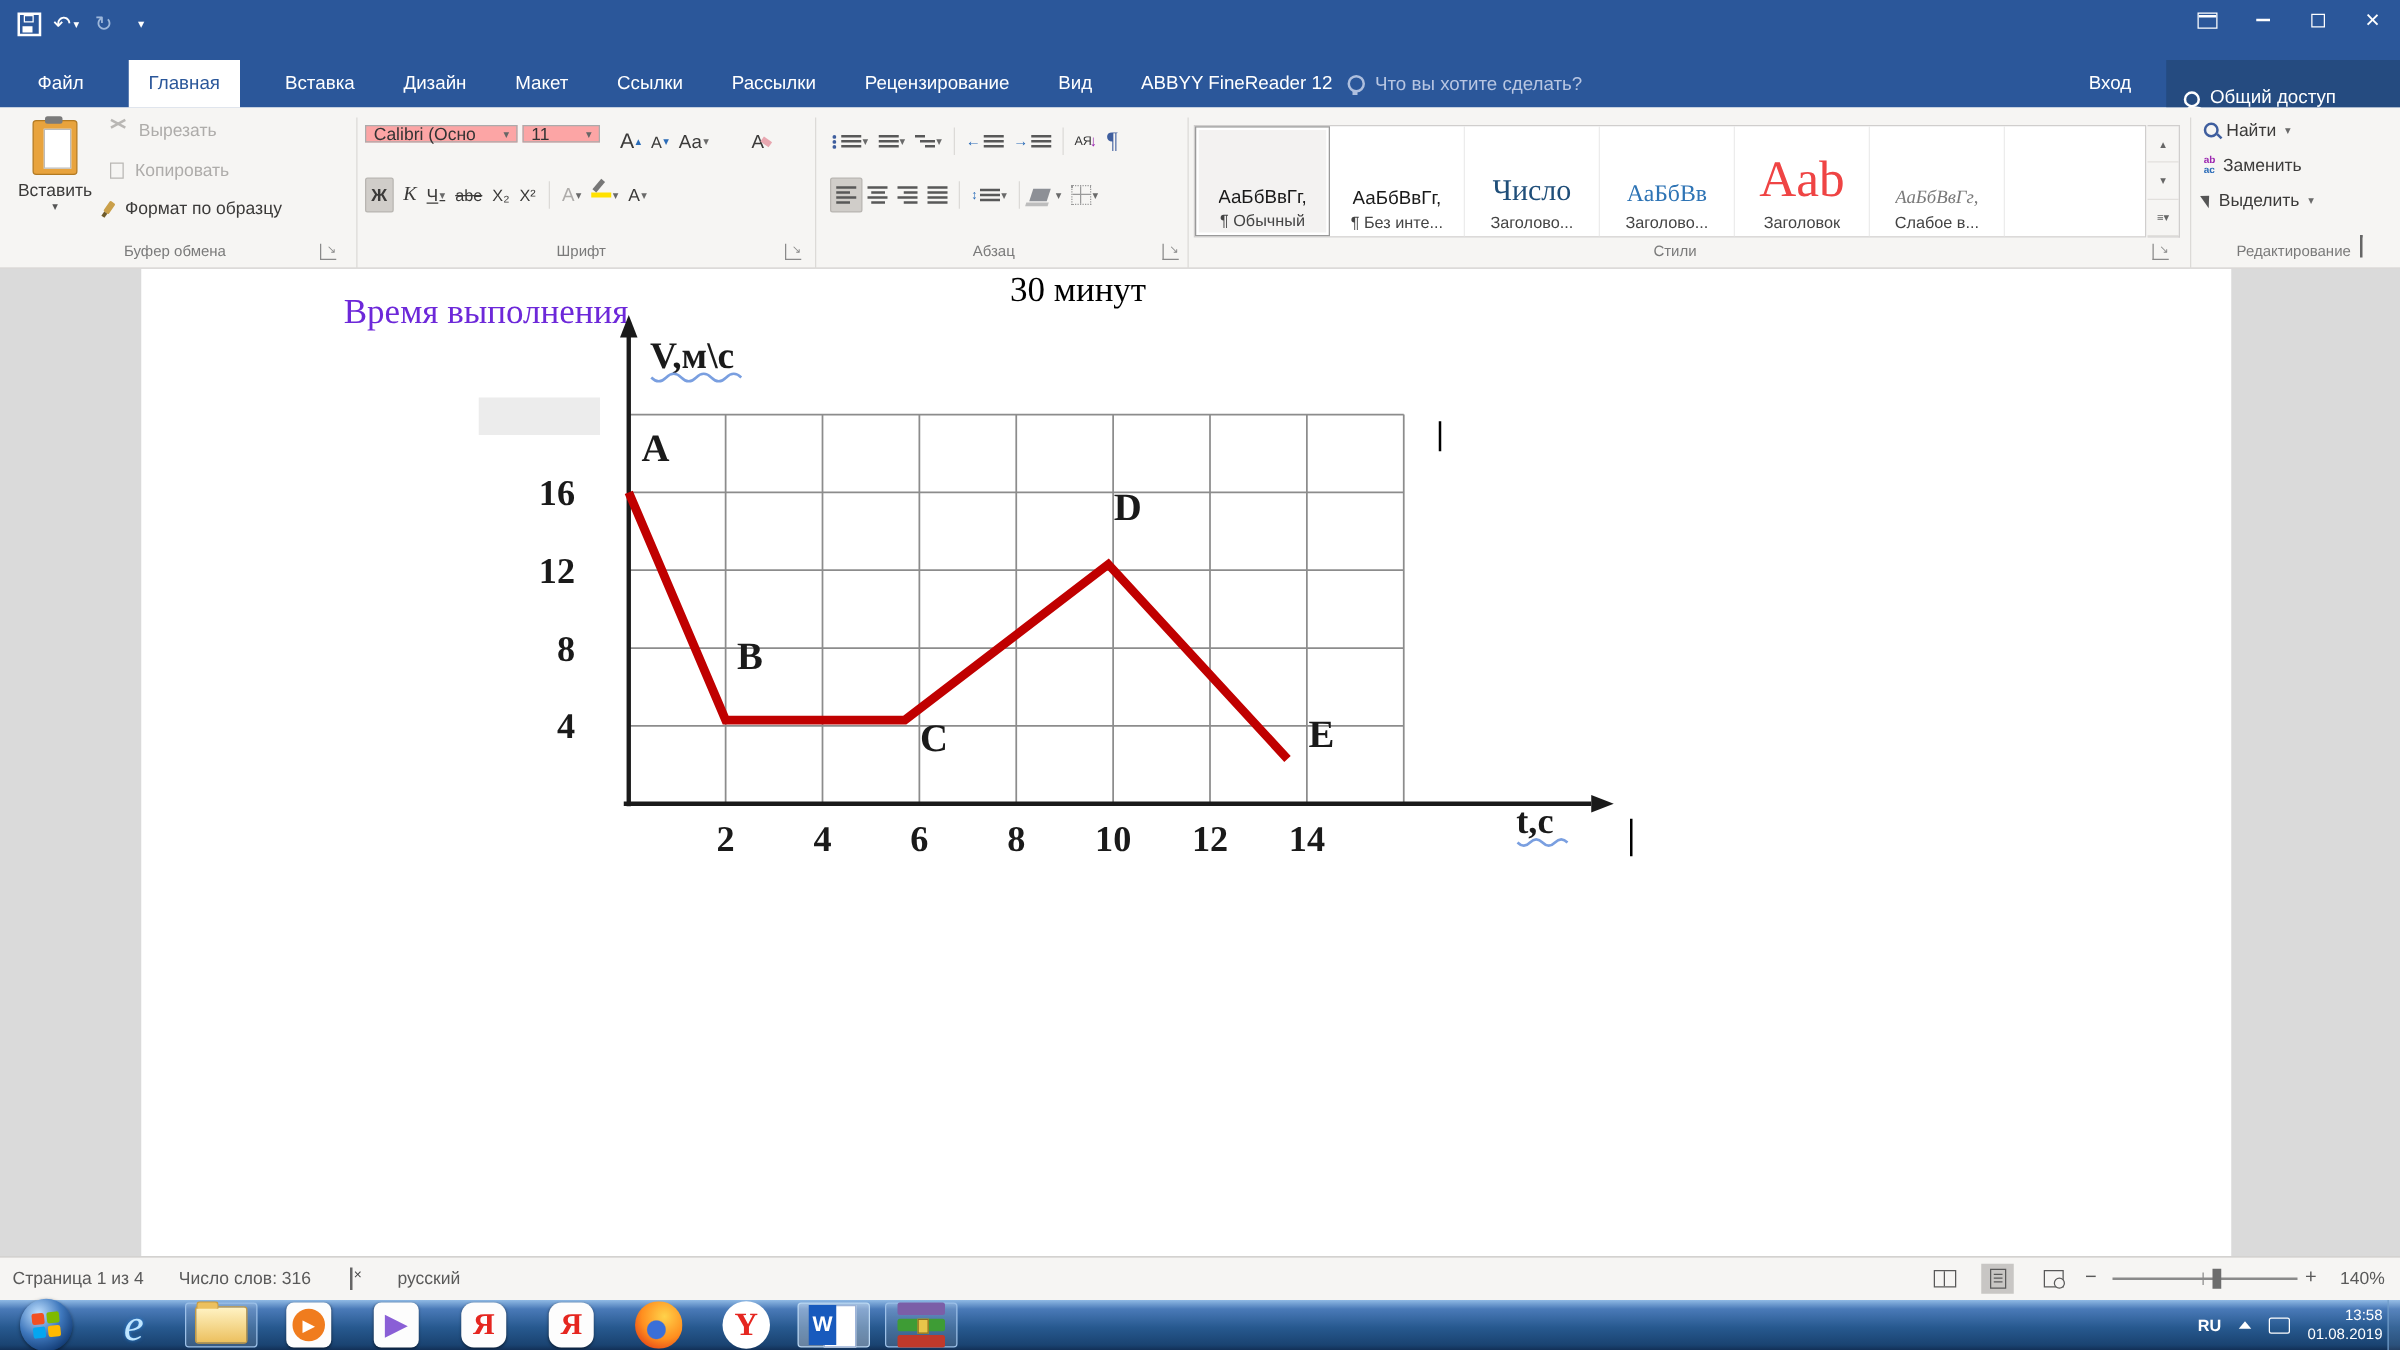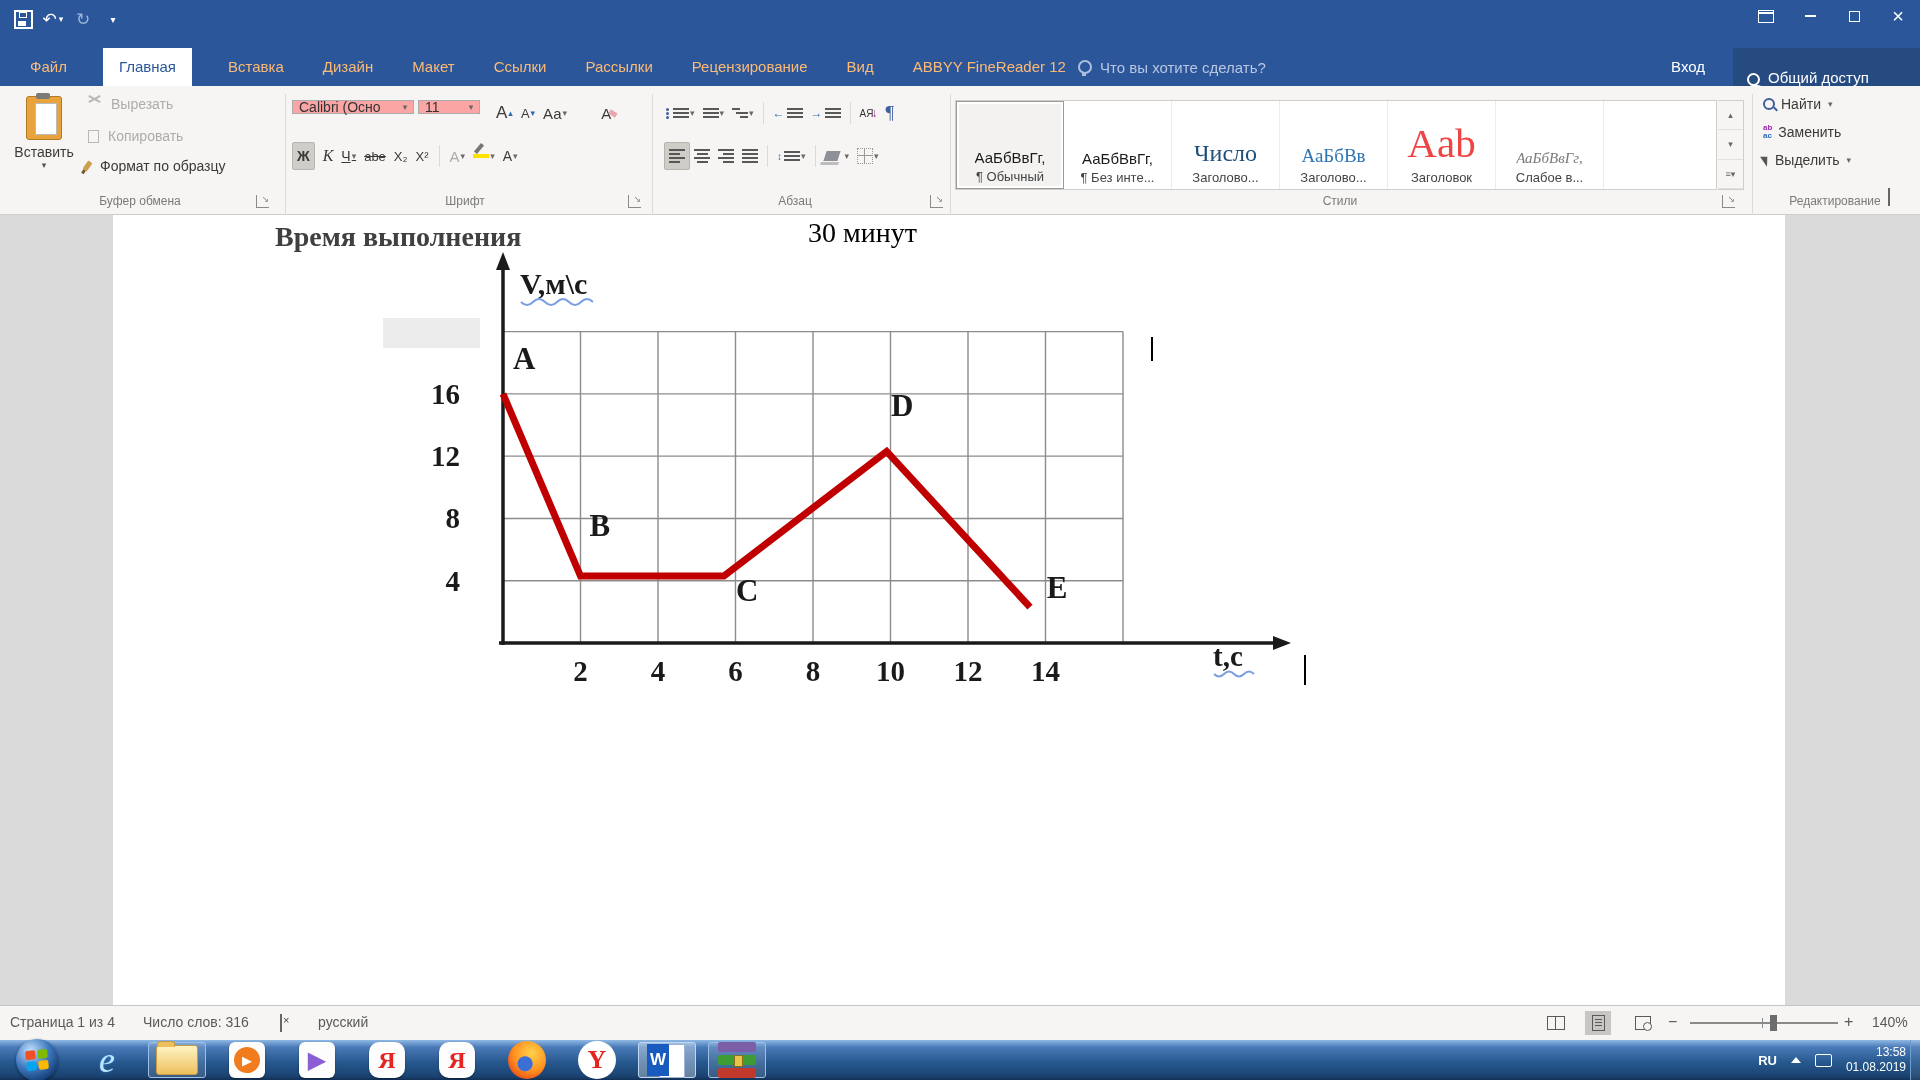--- a/index.html
+++ b/index.html
@@ -19,21 +19,21 @@
   .winbtn{width:44px;height:32px;display:flex;align-items:center;justify-content:center;color:#fff}
   .ico-minimize{width:11px;height:2px;background:#fff}
   .ico-restore{width:9px;height:9px;border:1.5px solid #fff;position:relative;background:#2b579a}
   .ico-restore:before{content:'';position:absolute;left:2px;top:-5px;width:9px;height:9px;border:1.5px solid #fff;z-index:-1}
   .ico-ribbonopts{width:14px;height:11px;border:1.5px solid #fff;position:relative}
   .ico-ribbonopts:before{content:'';position:absolute;left:0;top:1px;width:14px;height:2px;background:#fff}
   .ico-close{font-size:20px;line-height:20px}
   
   #tabrow{position:absolute;left:0;top:48px;width:1920px;height:38px;background:#2b579a}
   #tabs{position:absolute;left:27px;top:0;height:38px;display:flex;gap:33px}
-  .tab{color:#fdba74;font-size:15px;line-height:38px;padding:0 3px;white-space:nowrap}
+  .tab{color:#ffffff;font-size:15px;line-height:38px;padding:0 3px;white-space:nowrap}
   .tab.active{background:#fff;color:#2b579a;padding:0 16px}
   #tellme{position:absolute;left:1078px;top:0;height:38px;display:flex;align-items:center;gap:8px;color:#b8c6e2;font-size:15px}
   .bulb{width:10px;height:10px;border:2px solid #aebfde;border-radius:50%;position:relative}
   .bulb:after{content:'';position:absolute;left:2px;top:11px;width:4px;height:3px;background:#aebfde}
   #signin{position:absolute;right:215px;top:0;line-height:38px;color:#fff;font-size:15px}
   #sharebox{position:absolute;right:0;top:0;width:187px;height:38px;background:#254b80;color:#fff;display:flex;align-items:flex-end;gap:8px;padding-left:14px;box-sizing:border-box;font-size:15px}
   .person{width:9px;height:9px;border:2px solid #fff;border-radius:50%;position:relative}
   .person:after{content:'';position:absolute;left:-3px;top:10px;width:15px;height:7px;border:2px solid #fff;border-bottom:none;border-radius:8px 8px 0 0}
   
   #ribbon{position:absolute;left:0;top:86px;width:1920px;height:128px;background:#f6f5f3;border-bottom:1px solid #cfcdcb;font-size:14px;color:#3b3a39}
@@ -95,21 +95,21 @@
   .edit-row{position:absolute;left:1763px;display:flex;align-items:center;gap:6px;white-space:nowrap}
   .mag{width:8px;height:8px;border:2px solid #3f5e9e;border-radius:50%;position:relative}
   .mag:after{content:'';position:absolute;left:8px;top:8px;width:5px;height:2px;background:#3f5e9e;transform:rotate(45deg)}
   .abac{font-size:8px;line-height:8px;font-weight:bold}
   .abac .a1{color:#9c27b0}.abac .a2{color:#2b6cb8}
   .cursorarrow{width:0;height:0;border-left:6px solid #555;border-top:4px solid transparent;border-bottom:8px solid transparent;transform:rotate(-35deg)}
   .chev-up{width:8px;height:8px;border-top:2px solid #666;border-right:2px solid #666;transform:rotate(-45deg);margin-top:4px}
   
   #docarea{position:absolute;left:0;top:215px;width:1920px;height:790px;background:#dadada;overflow:hidden}
   #page{position:absolute;left:113px;top:0;width:1672px;height:790px;background:#fff}
-  #doc-heading{position:absolute;left:275px;top:6px;font-family:"Liberation Serif",serif;font-weight:bold;font-size:28px;color:#404040}
+  #doc-heading{position:absolute;left:275px;top:19px;font-family:"Liberation Serif",serif;font-weight:normal;font-size:28px;color:#6d28d9}
   #doc-duration{position:absolute;left:808px;top:2px;font-family:"Liberation Serif",serif;font-size:28px;color:#000}
   .caret-bar{position:absolute;width:2px;background:#000}
   
   #statusbar{position:absolute;left:0;top:1005px;width:1920px;height:35px;background:#f6f5f3;border-top:1px solid #c8c6c4;color:#595959;font-size:14px}
   .st{position:absolute;top:8px}
   .bookx{width:13px;height:15px;border:1px solid #666;position:relative}
   .bookx:before{content:'×';position:absolute;left:2px;top:-1px;font-size:11px;color:#444}
   .viewbtn{position:absolute;top:5px;width:26px;height:24px;display:flex;align-items:center;justify-content:center}
   .viewbtn.sel{background:#c8c6c4}
   .vread{width:16px;height:12px;border:1px solid #595959;position:relative}

